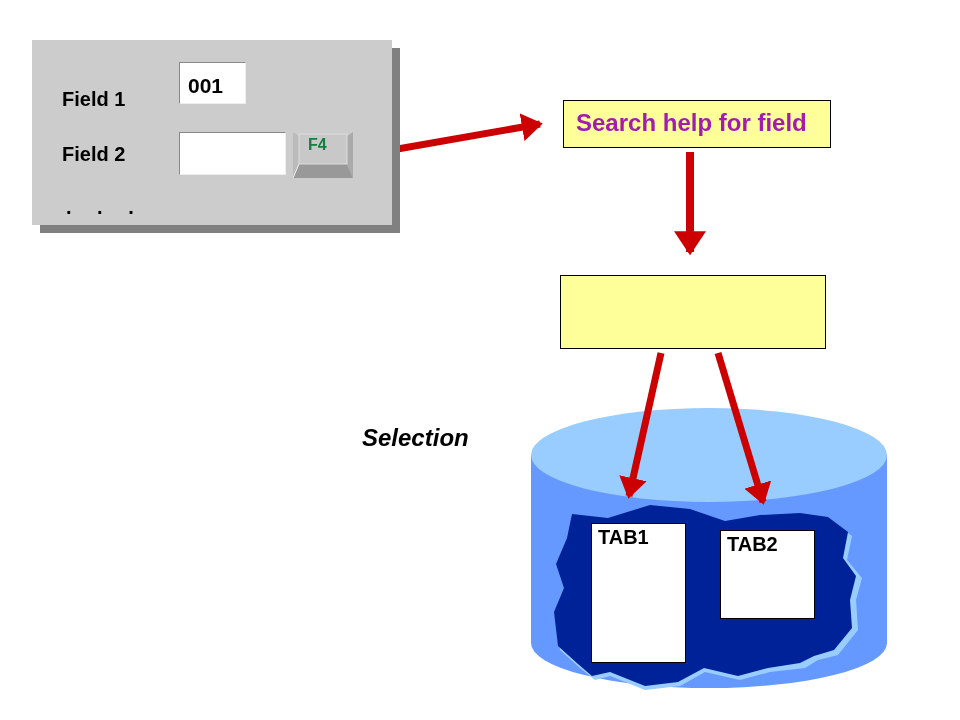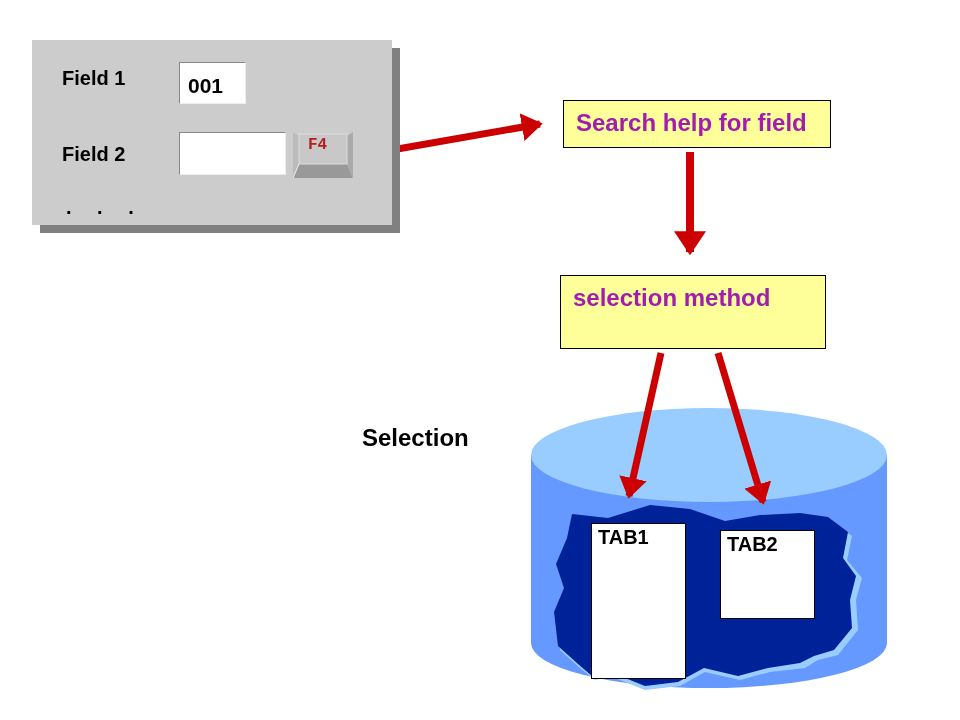--- a/index.html
+++ b/index.html
@@ -17,21 +17,21 @@
       border-top: 1px solid #888; border-left: 1px solid #888;
       border-right: 1px solid #eee; border-bottom: 1px solid #eee;
       font-size: 21px; font-weight: bold; color: #000;
       padding: 11px 0 0 8px;
     }
     .dots { font-size: 20px; font-weight: bold; letter-spacing: 10px; color: #000; }
     .ybox {
       background: #ffff99; border: 1.5px solid #000; box-sizing: border-box;
       font-weight: bold; font-size: 24px; color: #a21caf; line-height: 30px;
     }
-    .caption { font-weight: bold; font-size: 24px; color: #000; line-height: 30px; }
+    .caption { font-weight: bold; font-size: 24px; color: #000; line-height: 30px; font-style: italic; }
     .tab {
       background: #ffffff; border: 1.5px solid #000; box-sizing: border-box;
       font-size: 20px; font-weight: bold; color: #000;
       padding: 2px 0 0 6px;
     }
     svg { position: absolute; left: 0; top: 0; }
   </style>
 </head>
 <body>
 
@@ -54,49 +54,48 @@
     <line x1="369" y1="154" x2="540" y2="124" stroke="#cc0000" stroke-width="7" marker-end="url(#ah)"></line>
     <line x1="690" y1="152" x2="690" y2="252" stroke="#cc0000" stroke-width="8" marker-end="url(#ah)"></line>
     <line x1="661" y1="353" x2="629" y2="496" stroke="#cc0000" stroke-width="7" marker-end="url(#ah)"></line>
     <line x1="718" y1="353" x2="763" y2="502" stroke="#cc0000" stroke-width="7" marker-end="url(#ah)"></line>
   </g>
 </svg>
 
 <div class="abs panel-shadow"></div>
 <div class="abs panel"></div>
 
-<div class="abs field-label" style="left:62px; top:67px;">Field 1</div>
+<div class="abs field-label" style="left:62px; top:88px;">Field 1</div>
 <div class="abs input" style="left:179px; top:62px; width:67px; height:42px;">001</div>
 
 <div class="abs field-label" style="left:62px; top:143px;">Field 2</div>
 <div class="abs input" style="left:179px; top:132px; width:107px; height:43px;"></div>
 
 <div class="abs" style="left:293px; top:132px; width:60px; height:46px;">
   <svg width="60" height="46" style="position:absolute;left:0;top:0;">
     <polygon points="0,46 60,46 54,32 6,32" fill="#999999"></polygon>
     <polygon points="0,0 6,4 6,32 0,46" fill="#bbbbbb"></polygon>
     <polygon points="60,0 54,4 54,32 60,46" fill="#aaaaaa"></polygon>
     <rect x="6" y="2" width="48" height="30" fill="#c8c8c8" stroke="#dddddd" stroke-width="1"></rect>
     <line x1="0" y1="46" x2="6" y2="32" stroke="#eeeeee" stroke-width="1"></line>
   </svg>
-  <div class="abs" style="left:15px; top:4px; font-size:16px; font-weight:bold; color:#b91c1c;font-family:Liberation Mono, monospace;">F4</div>
+  <div class="abs" style="left:15px; top:4px; font-size:16px; font-weight:bold; color:#15803d;">F4</div>
 </div>
 
 <div class="abs dots" style="left:66px; top:196px;">. . .</div>
 
 <div class="abs ybox" style="left:563px; top:100px; width:268px; height:48px; padding:7px 0 0 12px;">
   <span>Search help for field</span>
 </div>
 
 <div class="abs ybox" style="left:560px; top:275px; width:266px; height:74px; padding:7px 0 0 12px;">
-  <div>selection method</div>
 </div>
 
 <div class="abs caption" style="left:362px; top:423px;">
   <div>Selection</div>
 </div>
 
-<div class="abs tab" style="left:591px; top:523px; width:95px; height:156px;">
+<div class="abs tab" style="left:591px; top:523px; width:95px; height:140px;">
   <span>TAB1</span>
 </div>
 <div class="abs tab" style="left:720px; top:530px; width:95px; height:89px;">
   <span>TAB2</span>
 </div>
 
 </body></html>

